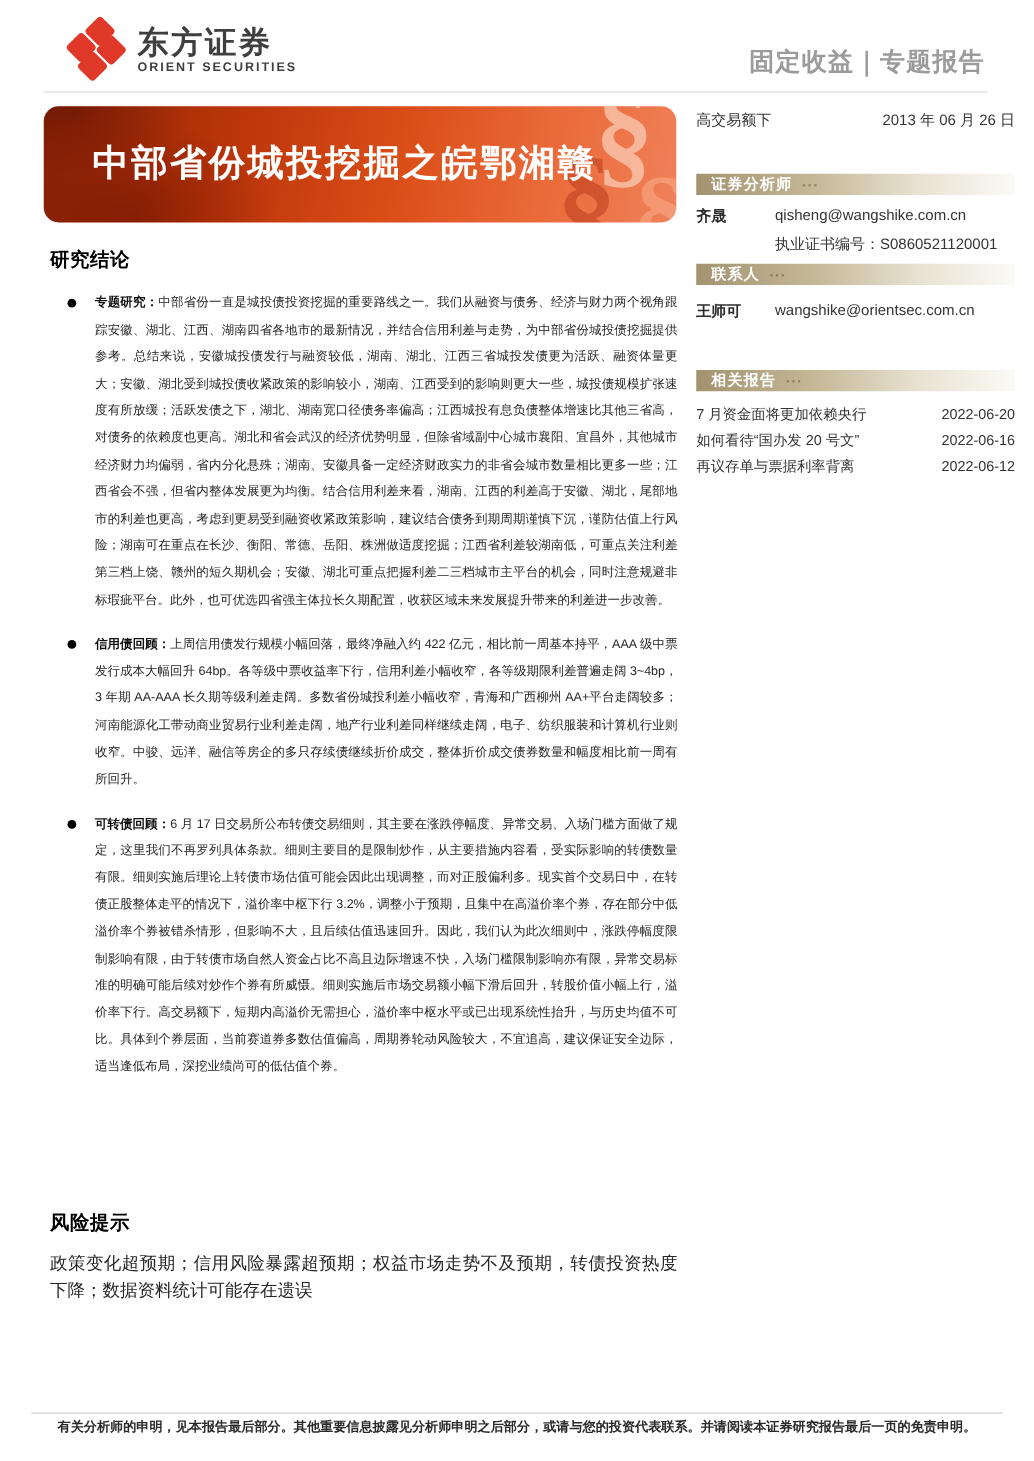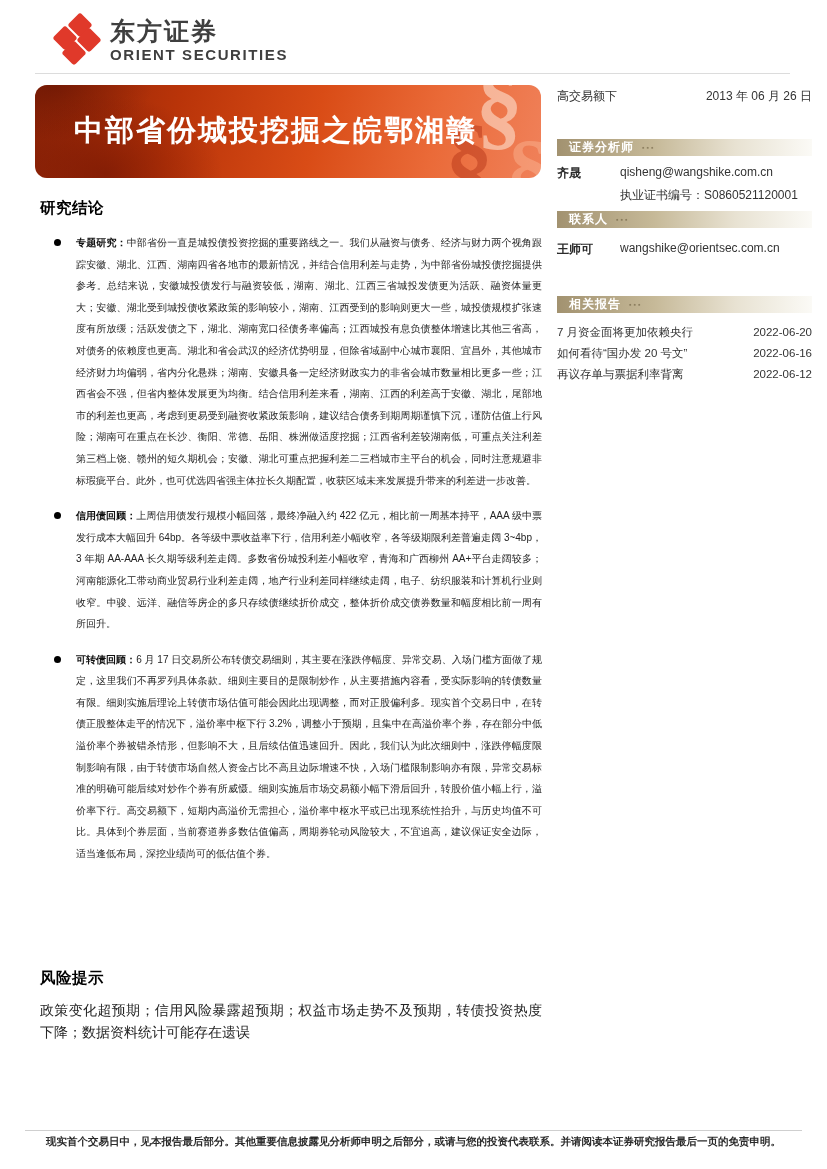--- a/index.html
+++ b/index.html
@@ -9,21 +9,21 @@
 
   
   .logo { position:absolute; left:54px; top:16px; display:flex; align-items:center; }
   .logo-icon { position:relative; width:46px; height:48px; margin-right:10px; }
   .logo-icon .d { position:absolute; width:18px; height:18px; background:#e0392a; border-radius:3px; transform:rotate(45deg); }
   .logo-icon .d1 { left:17px; top:0; }
   .logo-icon .d2 { left:2px;  top:13px; }
   .logo-icon .d3 { left:26px; top:15px; }
   .logo-icon .d4 { left:11px; top:28px; }
   .logo-cn { font-size:25px; font-weight:bold; color:#3f3f3f; letter-spacing:2px; line-height:26px; }
-  .logo-en { font-size:15px; font-weight:bold; color:#3f3f3f; letter-spacing:1.6px; margin-top:2px; }
+  .logo-en { font-size:10px; font-weight:bold; color:#3f3f3f; letter-spacing:1.6px; margin-top:2px; }
   .report-type { position:absolute; right:39px; top:36px; font-size:20px; font-weight:600; color:#9b9b9b; letter-spacing:1px; }
   .head-rule { position:absolute; left:35px; right:37px; top:73px; height:1px; background:#dcdcdc; }
 
   
   .banner { position:absolute; left:35px; top:85px; width:506px; height:93px; border-radius:12px; overflow:hidden;
             background:linear-gradient(103deg,#8e2407 0%,#b93409 28%,#d94c16 55%,#ea6a38 78%,#f0815a 100%); }
   .banner::before { content:""; position:absolute; inset:0;
             background:radial-gradient(ellipse 180px 120px at 14% 95%, rgba(90,10,0,0.45), transparent 65%),
                        radial-gradient(ellipse 140px 80px at 4% 0%, rgba(70,8,0,0.4), transparent 70%); }
   .banner-title { position:absolute; left:39px; top:26px; font-size:29px; font-weight:bold; color:#ffffff; letter-spacing:2px; z-index:2; }
@@ -77,20 +77,21 @@
       <span class="d d1"></span>
         <span class="d d2"></span>
         <span class="d d3"></span>
         <span class="d d4"></span>
     </div>
     <div>
       <div class="logo-cn">东方证券</div>
       <div class="logo-en">ORIENT SECURITIES</div>
     </div>
   </div>
+  <div class="report-type">固定收益｜专题报告</div>
   <div class="head-rule"></div>
 
   <div class="banner">
     <span class="banner-decor decor-2">§</span>
     <span class="banner-decor decor-1">§</span>
     <span class="banner-decor decor-3">§</span>
     <div class="banner-title">中部省份城投挖掘之皖鄂湘赣</div>
   </div>
 
   <div class="sidebar">
@@ -152,15 +153,15 @@
       </li>
     </ul>
   </div>
 
   <div class="risk">
     <div class="h-sec">风险提示</div>
     <p>政策变化超预期；信用风险暴露超预期；权益市场走势不及预期，转债投资热度下降；数据资料统计可能存在遗误</p>
   </div>
 
   <div class="foot-rule"></div>
-  <div class="foot-text">现实首个交易日中，见本报告最后部分。其他重要信息披露见分析师申明之后部分，或请与您的投资代表联系。并请阅读本证券研究报告最后一页的免责申明。</div>
+  <div class="foot-text">有关分析师的申明，见本报告最后部分。其他重要信息披露见分析师申明之后部分，或请与您的投资代表联系。并请阅读本证券研究报告最后一页的免责申明。</div>
 
 </div>
 
 </body></html>

